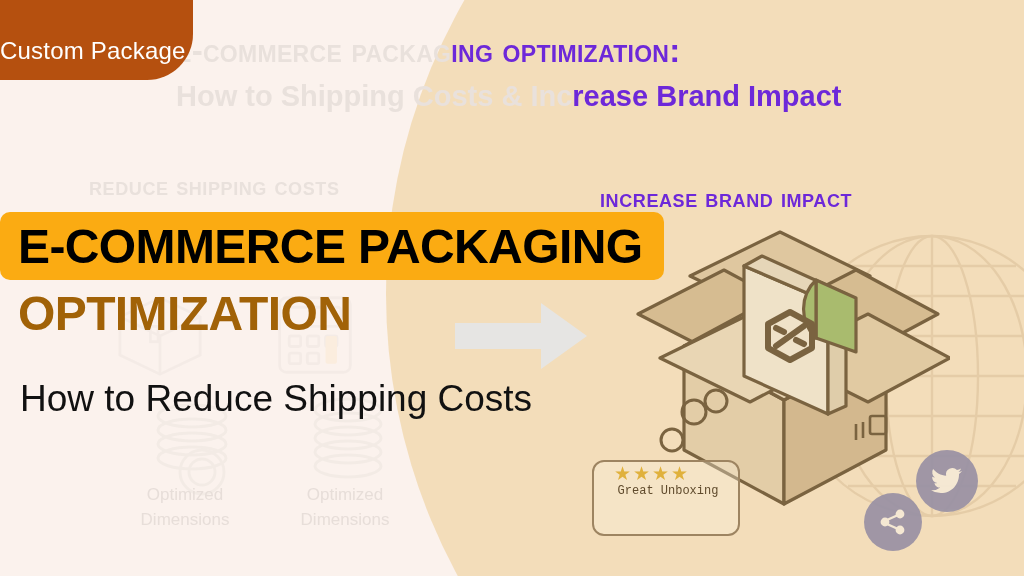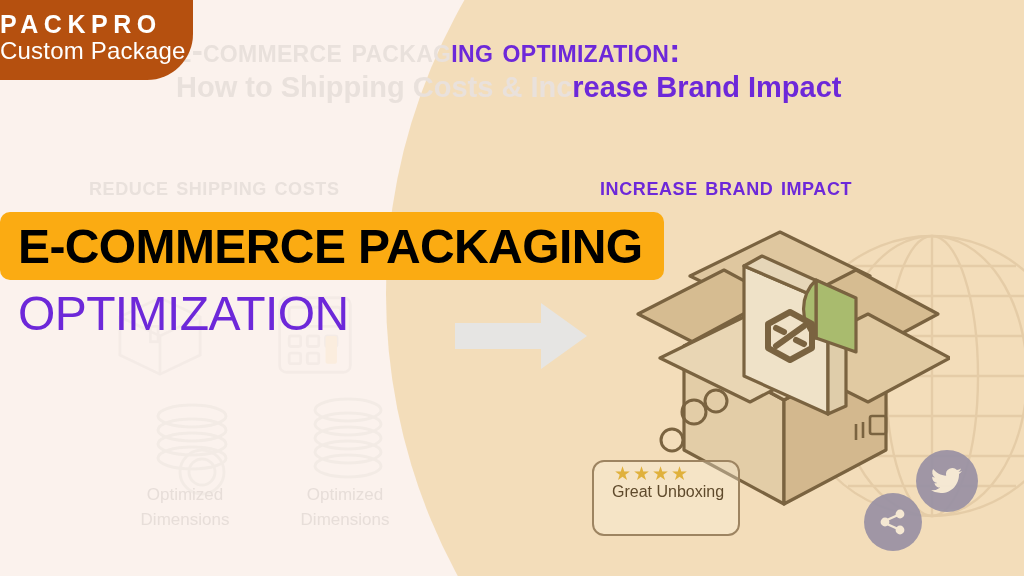--- a/index.html
+++ b/index.html
@@ -66,37 +66,37 @@
     font-size:33px;
     font-weight:bold;
     letter-spacing:.3px;
     white-space:nowrap;
     font-variant:small-caps;
     text-transform:lowercase;
   }
   .ghost-headline .line2 {
     font-size:29px;
     font-weight:bold;
-    margin-top:1px;
+    margin-top:10px;
     white-space:nowrap;
   }
   .seg-light { color:#e9e1dc; }
   .seg-dark  { color:#6d28d9; }
 
   .section-label {
     position:absolute;
     font-weight:bold;
     font-size:25px;
     font-variant:small-caps;
     text-transform:lowercase;
     letter-spacing:.6px;
     white-space:nowrap;
   }
   .section-label.left  { left:89px;  top:172px; }
-  .section-label.right { left:600px; top:172px; }
+  .section-label.right { left:600px; top:184px; }
 
   
   .title-highlight {
     position:absolute;
     left:0; top:212px;
     height:68px;
     padding:0 22px 0 18px;
     background:#fbab12;
     border-radius:10px;
     display:flex;
@@ -107,22 +107,22 @@
     font-weight:bold;
     color:#000;
     letter-spacing:-.6px;
     white-space:nowrap;
     font-family:"Liberation Sans", sans-serif;
   }
   .title-second {
     position:absolute;
     left:18px; top:286px;
     font-size:48px;
-    font-weight:normal;
-    color:#6d28d9;
+    font-weight:bold;
+    color:#a16207;
     letter-spacing:-.6px;
     white-space:nowrap;
   }
   .subtitle {
     position:absolute;
     left:20px; top:375px;
     font-size:37px;
     line-height:48px;
     color:#111;
     white-space:nowrap;
@@ -177,23 +177,24 @@
     font-size:19px;
     letter-spacing:2px;
     color:#e0b13c;
     white-space:nowrap;
   }
   .review-text {
     position:absolute;
     left:596px; top:480px;
     width:144px;
     text-align:center;
-    font-size:16px;
+    font-size:12px;
     line-height:23px;
     color:#5f4a2c;
+    font-family:Liberation Mono, monospace;
   }
 
   
   .social {
     position:absolute;
     border-radius:50%;
     background:#9991a4;
     opacity:.92;
     display:flex;
     align-items:center;
@@ -356,20 +357,20 @@
     <svg width="34" height="34" viewBox="0 0 32 32">
       <path fill="#f6ead6" d="M30 6.6c-1.1.5-2.2.8-3.4 1 1.2-.8 2.2-2 2.6-3.4-1.2.7-2.5 1.2-3.8 1.5a6 6 0 0 0-10.2 5.4C10.2 10.8 5.8 8.4 2.9 4.8a6 6 0 0 0 1.8 8 5.9 5.9 0 0 1-2.7-.8 6 6 0 0 0 4.8 5.9 6 6 0 0 1-2.7.1 6 6 0 0 0 5.6 4.2A12 12 0 0 1 1 24.7a17 17 0 0 0 9.2 2.7c11 0 17.1-9.3 17.1-17.3v-.8c1.2-.8 2.2-1.9 3-3z"></path>
     </svg>
   </div>
 
   <div class="title-highlight">
     <span class="txt">E-COMMERCE PACKAGING</span>
   </div>
   <div class="title-second">OPTIMIZATION</div>
   <div class="subtitle">
+    <div>How to Reduce Shipping Costs</div>
   </div>
 
   <div class="logo-badge">
-    <div class="brand">PACKPRO</div>
     <div class="tagline">Custom Package</div>
   </div>
 
 </div>
 
 </body></html>

